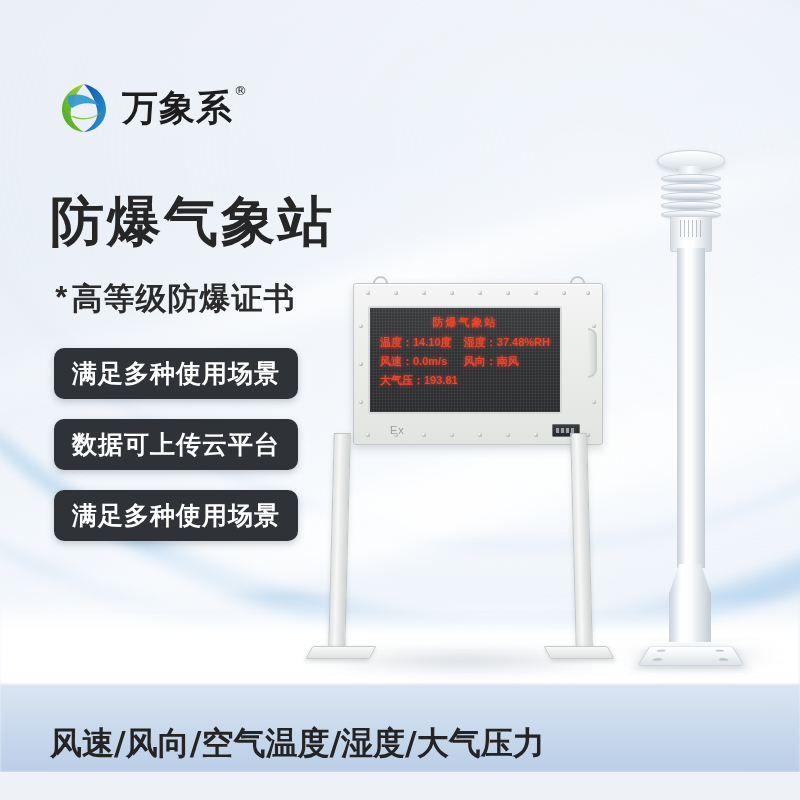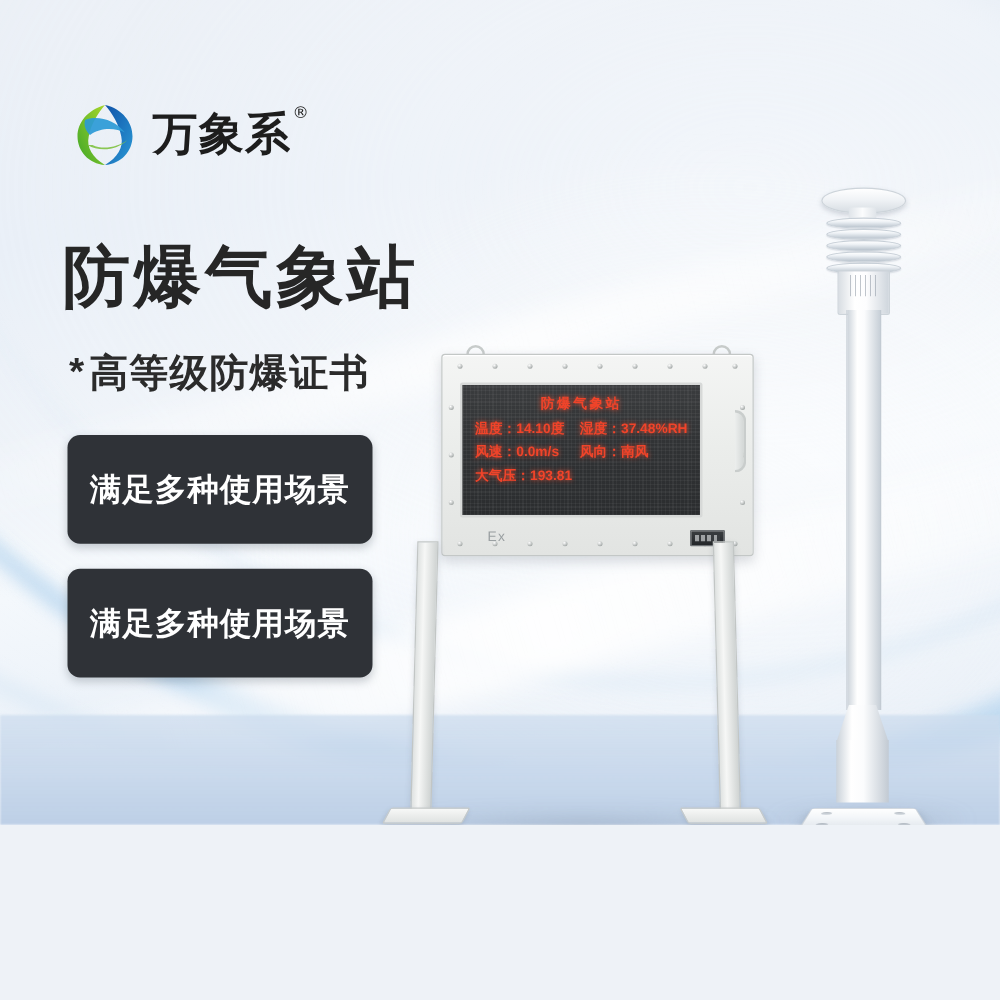--- a/index.html
+++ b/index.html
@@ -1,21 +1,21 @@
 <!DOCTYPE html>
 <html><head>
 <meta charset="utf-8">
 <style>
   html,body{margin:0;padding:0;}
   body{
     width:800px;height:800px;overflow:hidden;
     font-family:"Liberation Sans","DejaVu Sans",sans-serif;
     background:#eef2f7;
   }
-  #stage{position:relative;width:800px;height:660px;overflow:hidden;
+  #stage{position:relative;width:800px;height:772px;overflow:hidden;
     background:linear-gradient(170deg,#e9eef5 0%,#e6edf6 25%,#edf2f8 45%,#f4f8fc 60%,#e9f0f8 78%,#dfe8f3 100%);
   }
 
   
   .bgwrap{position:absolute;inset:0;overflow:hidden;}
   .arc{position:absolute;border-radius:50%;border-style:solid;border-color:transparent;
        filter:blur(7px);opacity:.55;}
   .a1{width:1500px;height:1500px;left:-250px;top:-880px;border-width:0 0 30px 0;
       border-bottom-color:#9ec8ea;transform:rotate(-13deg);opacity:.55;}
   .a2{width:1700px;height:1700px;left:-320px;top:-1080px;border-width:0 0 16px 0;
@@ -51,21 +51,21 @@
   
   .headline{position:absolute;left:50px;top:192px;font-size:54px;font-weight:bold;
     color:#262626;letter-spacing:3px;line-height:1.1;
     font-family:"DejaVu Sans","Liberation Sans",sans-serif;}
   .subhead{position:absolute;left:52px;top:278px;font-size:31px;font-weight:bold;
     color:#2b2b2b;letter-spacing:1px;
     font-family:Liberation Mono, monospace;}
 
   
   .pills{position:absolute;left:54px;top:348px;display:flex;flex-direction:column;gap:20px;}
-  .pill{background:#2f3237;color:#fff;border-radius:10px;padding:27px 18px;
+  .pill{background:#2f3237;color:#fff;border-radius:10px;padding:9px 18px;
     font-size:25px;font-weight:bold;letter-spacing:1px;display:inline-block;
     width:max-content;box-shadow:0 3px 7px rgba(60,70,85,.25);
     font-family:"DejaVu Sans","Liberation Sans",sans-serif;}
 
   
   .caption{position:absolute;left:50px;top:722px;font-size:32px;font-weight:bold;
     color:#242424;letter-spacing:0px;
     font-family:"DejaVu Sans","Liberation Sans",sans-serif;}
 
   
@@ -190,20 +190,21 @@
       <span>万象系</span>
       <span class="logo-reg">®</span>
     </span>
   </div>
 
   <div class="headline">防爆气象站</div>
   <div class="subhead">*高等级防爆证书</div>
 
   <div class="pills">
     <div class="pill">满足多种使用场景</div>
+    <div class="pill">数据可上传云平台</div>
     <div class="pill">满足多种使用场景</div>
   </div>
 
   <div class="shadow" style="left:300px;top:648px;width:330px;height:26px;"></div>
   <div class="station">
 
     <div class="eye" style="left:48px;"></div>
     <div class="eye" style="left:245px;"></div>
 
     <div class="encl">
@@ -276,14 +277,15 @@
     <div class="mast-flare"></div>
     <div class="mast-low"></div>
     <div class="flange">
       <div class="fh" style="left:10px;top:6px"></div>
       <div class="fh" style="left:72px;top:6px"></div>
       <div class="fh" style="left:10px;top:23px"></div>
       <div class="fh" style="left:72px;top:23px"></div>
     </div>
   </div>
 
+  <div class="caption">风速/风向/空气温度/湿度/大气压力</div>
 
 </div>
 
 </body></html>

